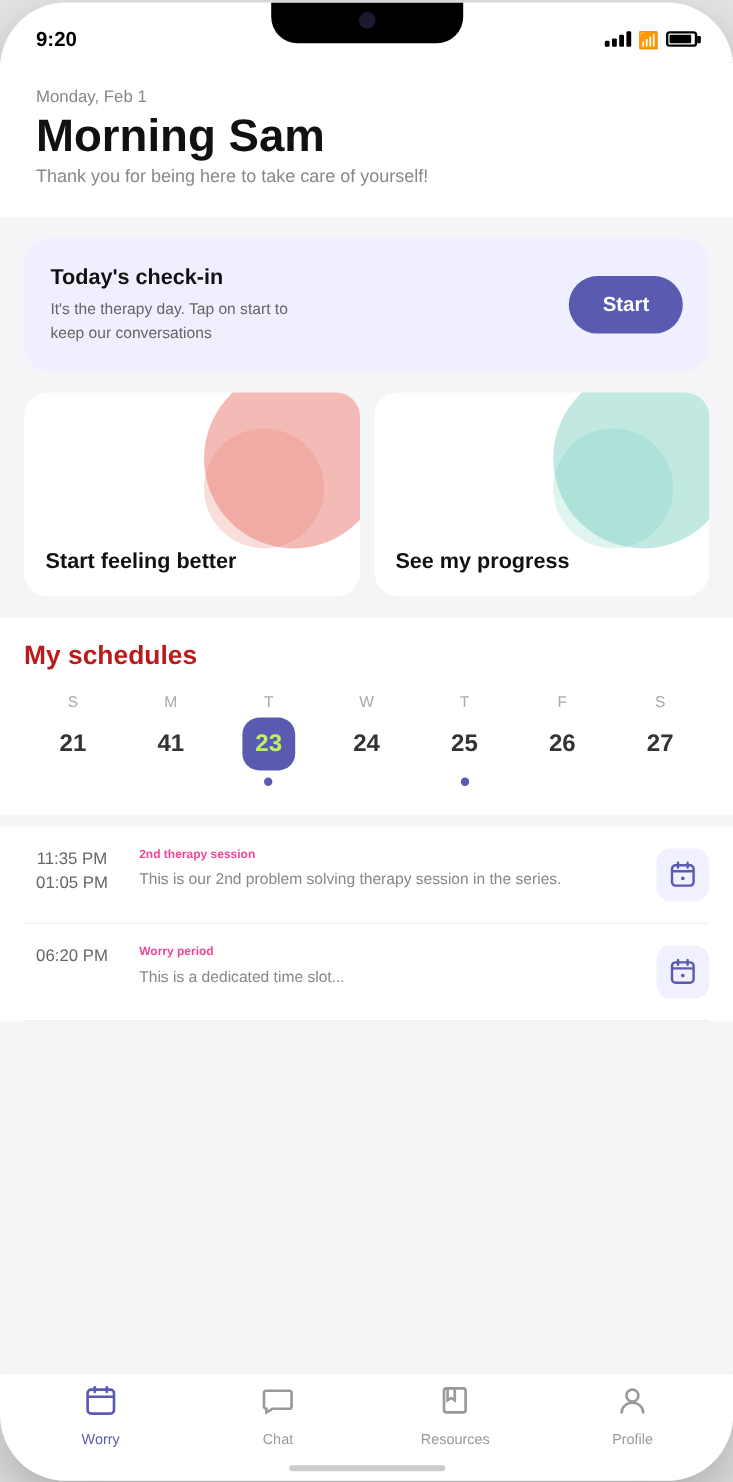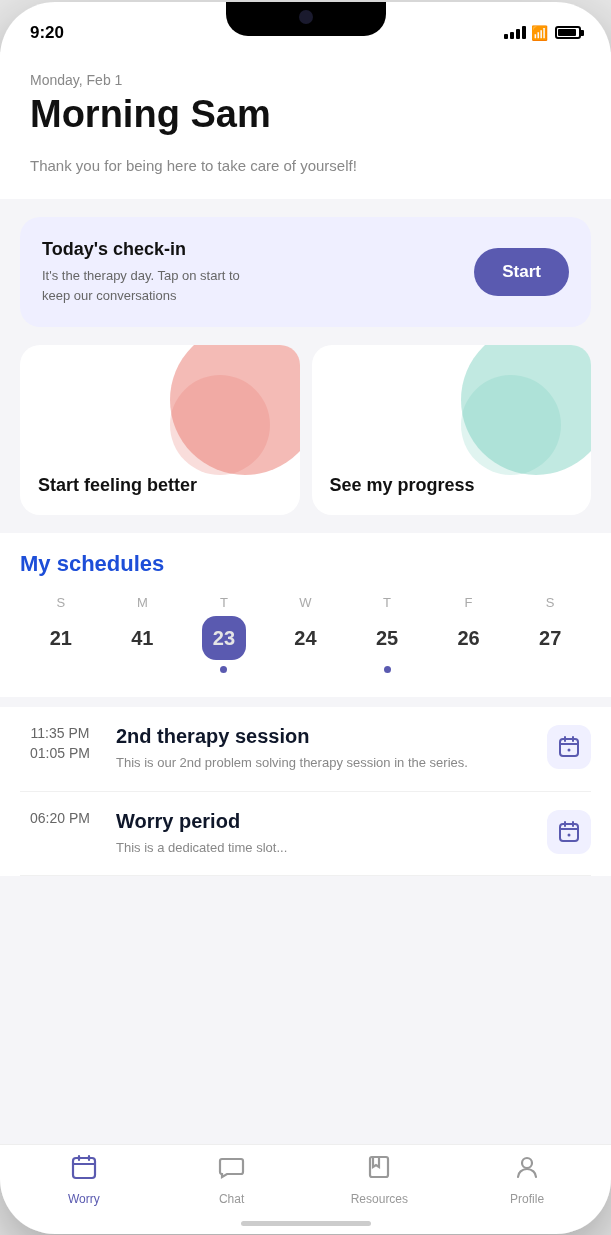--- a/index.html
+++ b/index.html
@@ -79,21 +79,21 @@
     .date-label {
       font-size: 14px;
       color: #888;
       margin-bottom: 6px;
     }
     .greeting {
       font-size: 38px;
       font-weight: 800;
       color: #111;
       line-height: 1.1;
-      margin-bottom: 22px;
+      margin-bottom: 4px;
     }
     .subtitle {
       font-size: 15px;
       color: #888;
     }
     .checkin-card {
       margin: 18px 20px;
       background: #efefff;
       border-radius: 20px;
       padding: 22px 22px;
@@ -171,21 +171,21 @@
     .card-teal .card-blob { background: rgba(100,200,180,0.4); }
     .card-teal .card-blob-2 { background: rgba(100,200,180,0.2); top: 30px; right: 30px; }
     .schedules-section {
       background: #fff;
       margin: 0 0 10px 0;
       padding: 18px 20px 10px 20px;
     }
     .section-title {
       font-size: 22px;
       font-weight: 800;
-      color: #1d4ed8;
+      color: #b91c1c;
       margin-bottom: 18px;
     }
     .calendar-row {
       display: flex;
       justify-content: space-around;
       align-items: center;
       margin-bottom: 14px;
     }
     .cal-day {
       display: flex;
@@ -205,21 +205,21 @@
       color: #333;
       width: 44px;
       height: 44px;
       display: flex;
       align-items: center;
       justify-content: center;
       border-radius: 14px;
     }
     .cal-day.active .cal-day-num {
       background: #5a5ab0;
-      color: #e5e5e5;
+      color: #bef264;
     }
     .cal-dot {
       width: 7px;
       height: 7px;
       border-radius: 50%;
       background: #5a5ab0;
     }
     .cal-dot-empty {
       width: 7px;
       height: 7px;
@@ -245,23 +245,23 @@
     .event-time {
       font-size: 14px;
       color: #666;
       font-weight: 500;
       text-align: center;
     }
     .event-details {
       flex: 1;
     }
     .event-title {
-      font-size: 20px;
+      font-size: 10px;
       font-weight: 700;
-      color: #0f172a;
+      color: #ec4899;
       margin-bottom: 5px;
     }
     .event-desc {
       font-size: 13px;
       color: #888;
       line-height: 1.5;
     }
     .event-icon {
       width: 44px;
       height: 44px;

